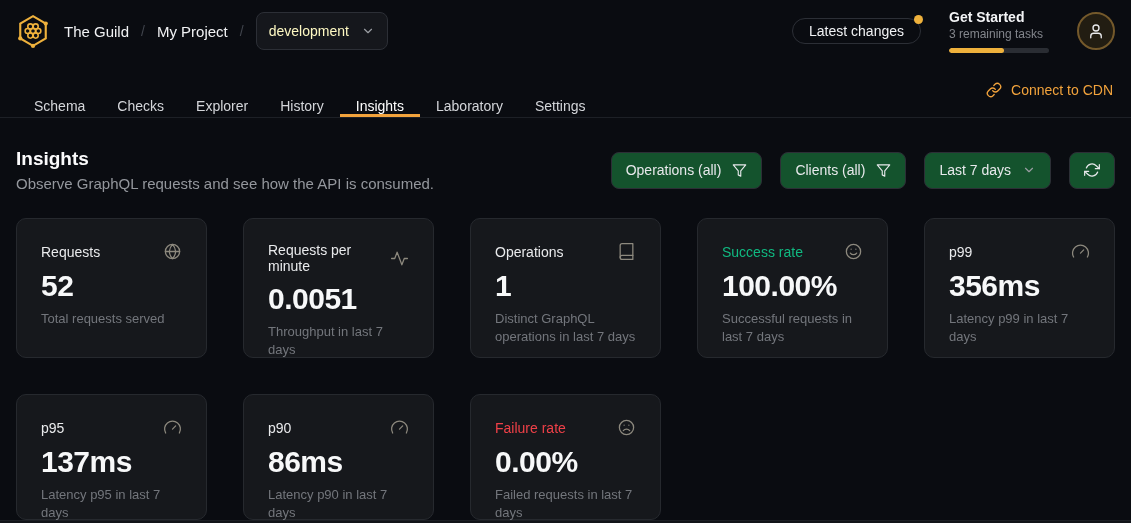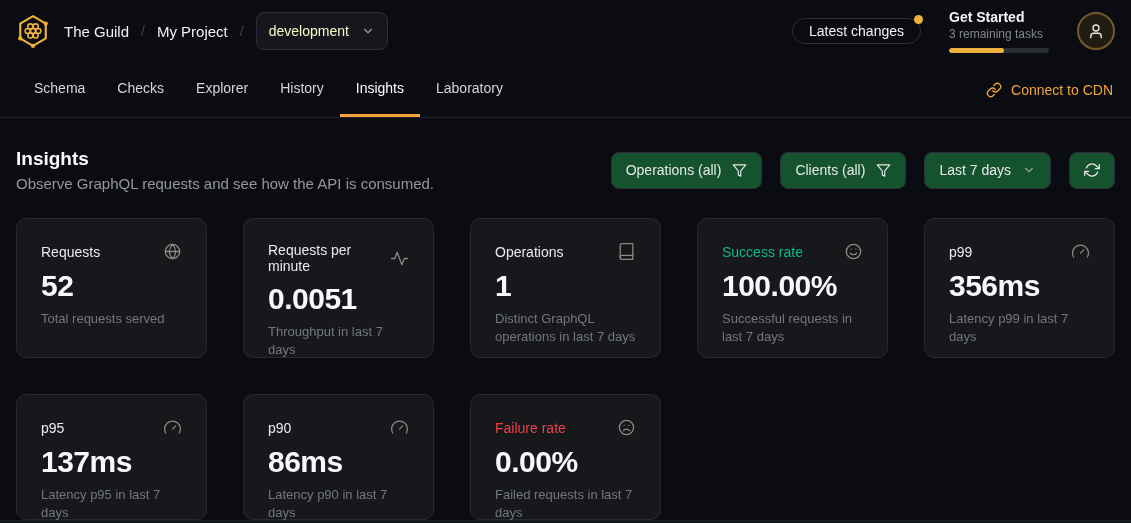--- a/index.html
+++ b/index.html
@@ -56,21 +56,21 @@
   }
 
   
   .tabs {
     display: flex; align-items: stretch;
     height: 56px;
     padding: 0 18px;
     border-bottom: 1px solid #1d2026;
   }
   .tab {
-    display: flex; align-items: center;
+    display: flex; align-items: flex-end;
     padding: 0 16px;
     background: none; border: none;
     border-bottom: 3px solid transparent;
     color: #d4d6da; font-size: 14px; font-weight: 500; font-family: inherit;
     cursor: pointer;
   }
   .tab.active { color: #ffffff; border-bottom-color: #f2a33c; }
   .cdn-link {
     margin-left: auto;
     display: flex; align-items: center; gap: 9px;
@@ -203,20 +203,23 @@
     </button>
 
     <button class="tab active">
       <span>Insights</span>
     </button>
 
     <button class="tab">
       <span>Laboratory</span>
     </button>
 
+    <button class="tab">
+      <span>Settings</span>
+    </button>
 
   <a class="cdn-link">
     <span>
       <svg width="16" height="16" viewBox="0 0 24 24" fill="none" stroke="currentColor" stroke-width="2" stroke-linecap="round" stroke-linejoin="round">
           <path d="M10 13a5 5 0 0 0 7.54.54l3-3a5 5 0 0 0-7.07-7.07l-1.72 1.71"></path>
           <path d="M14 11a5 5 0 0 0-7.54-.54l-3 3a5 5 0 0 0 7.07 7.07l1.71-1.71"></path>
         </svg>
     </span>
     <span>Connect to CDN</span>
   </a>

